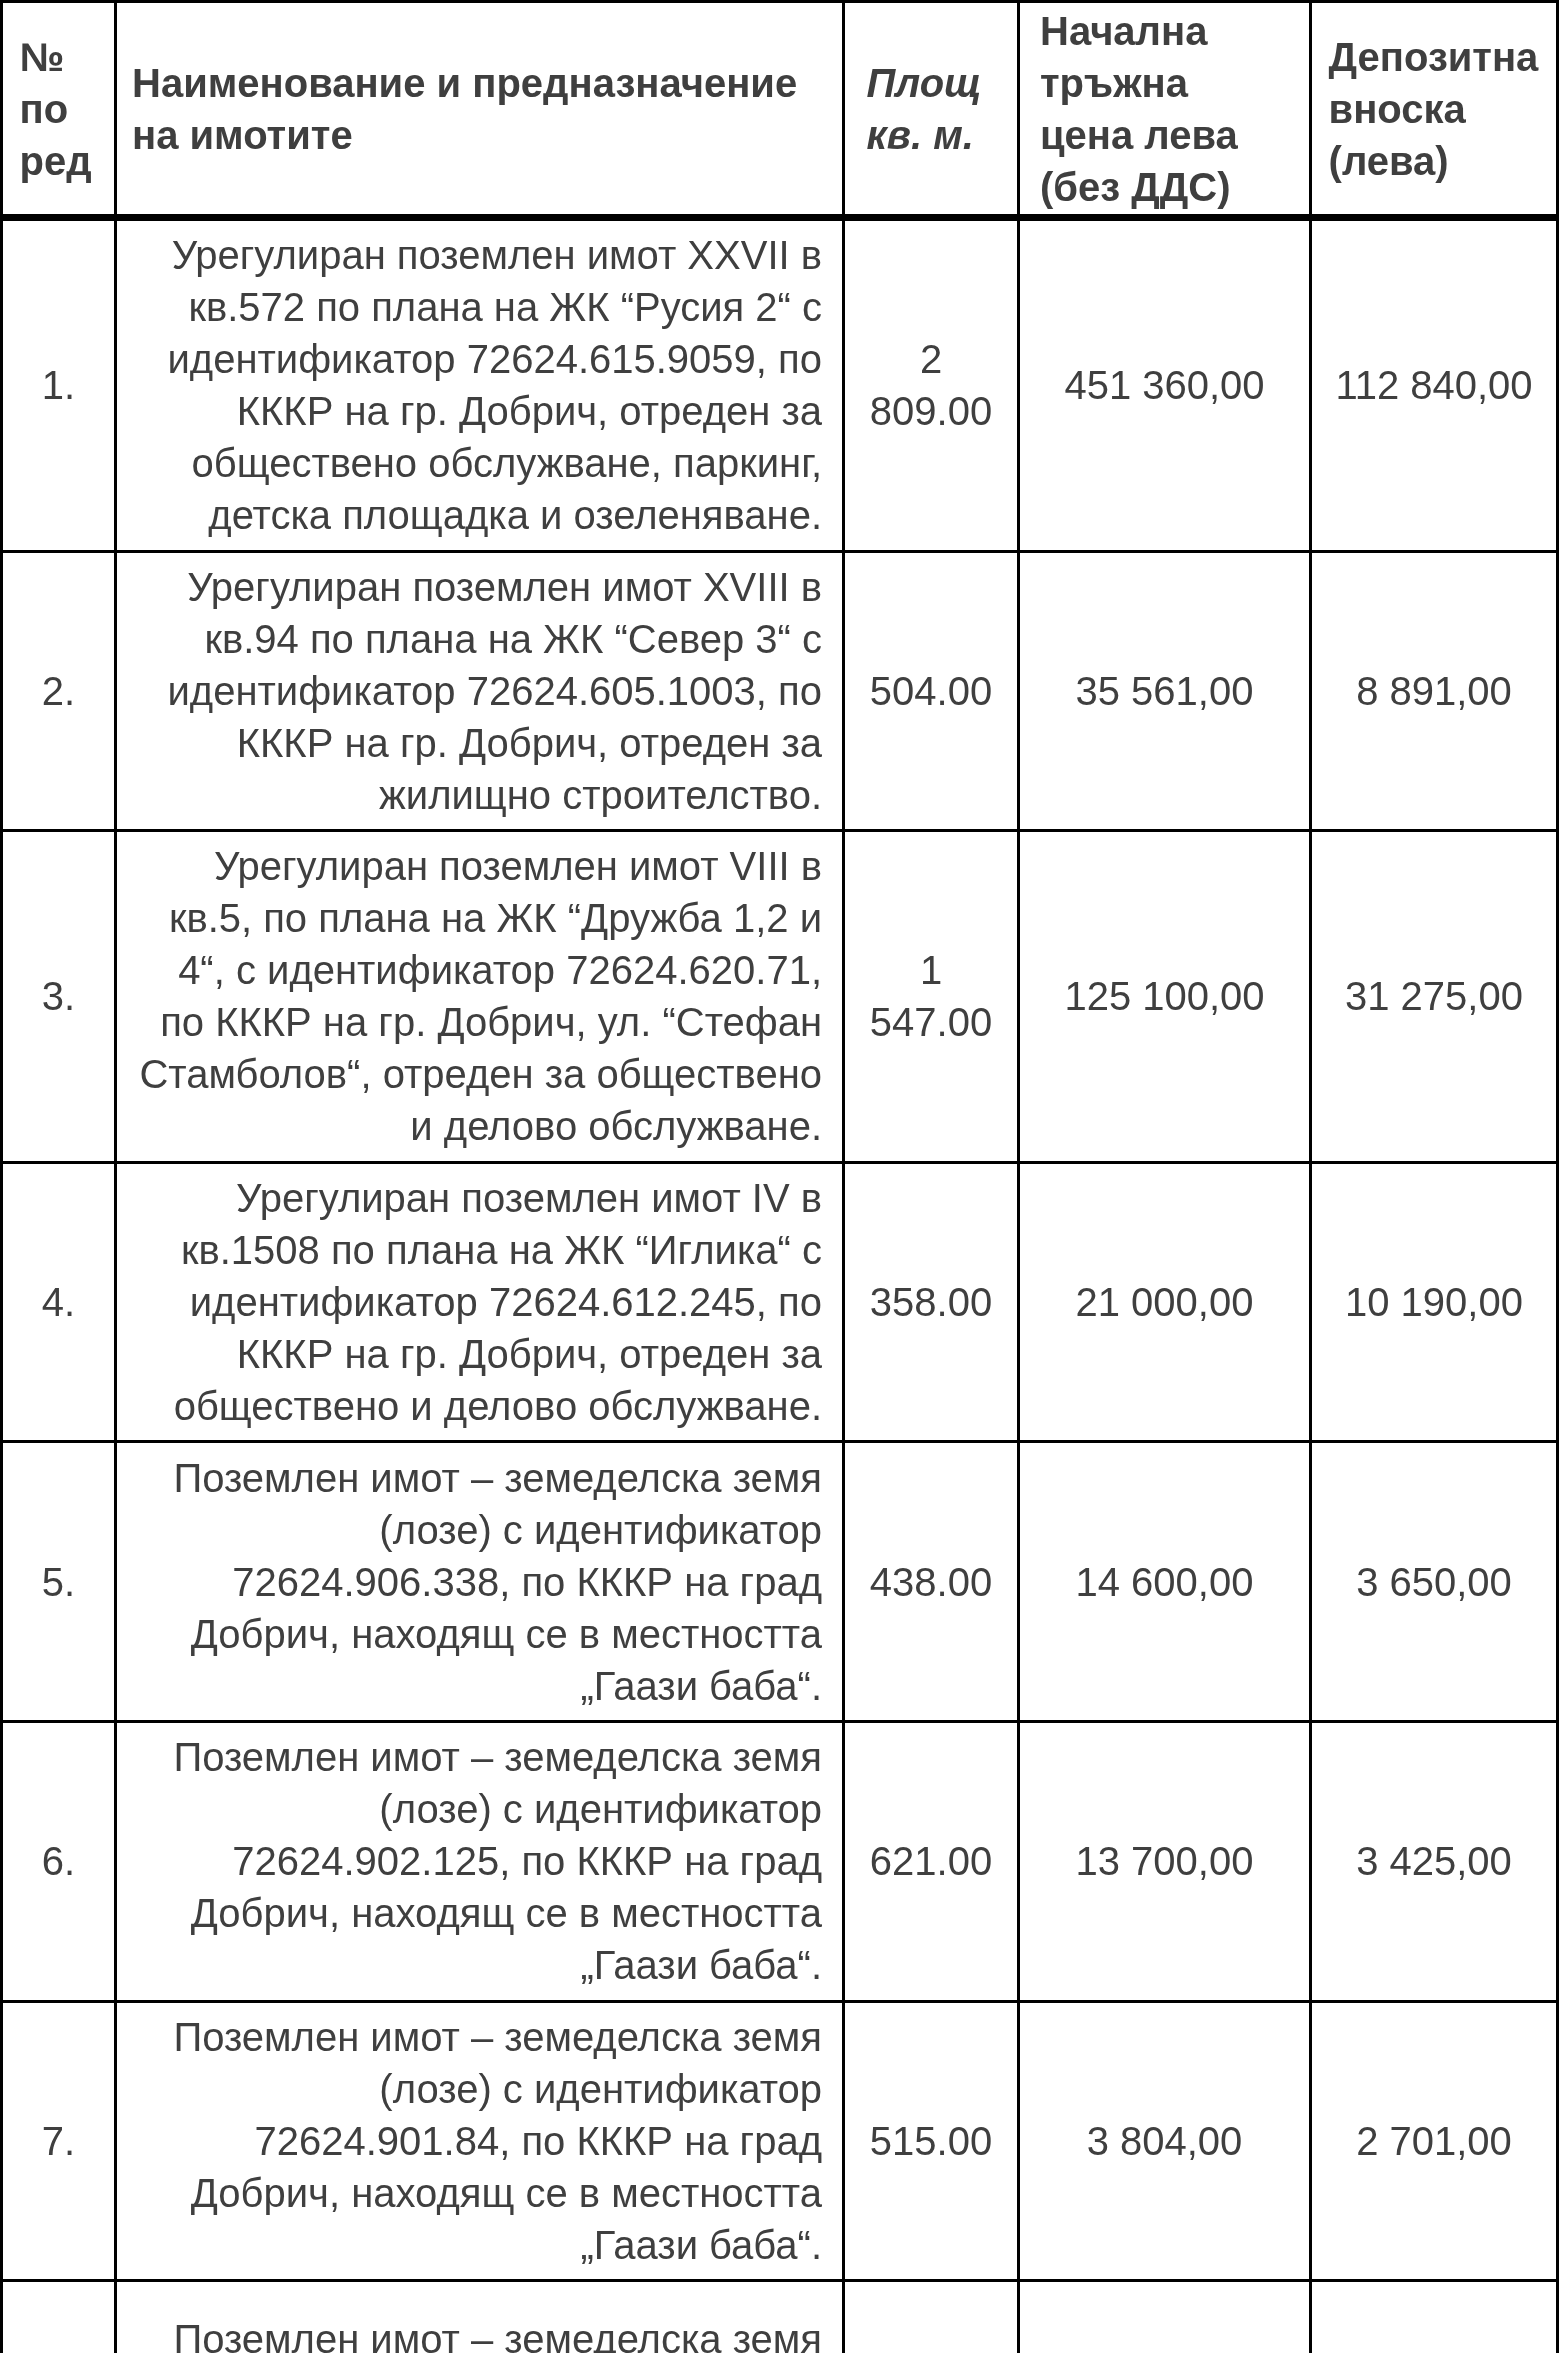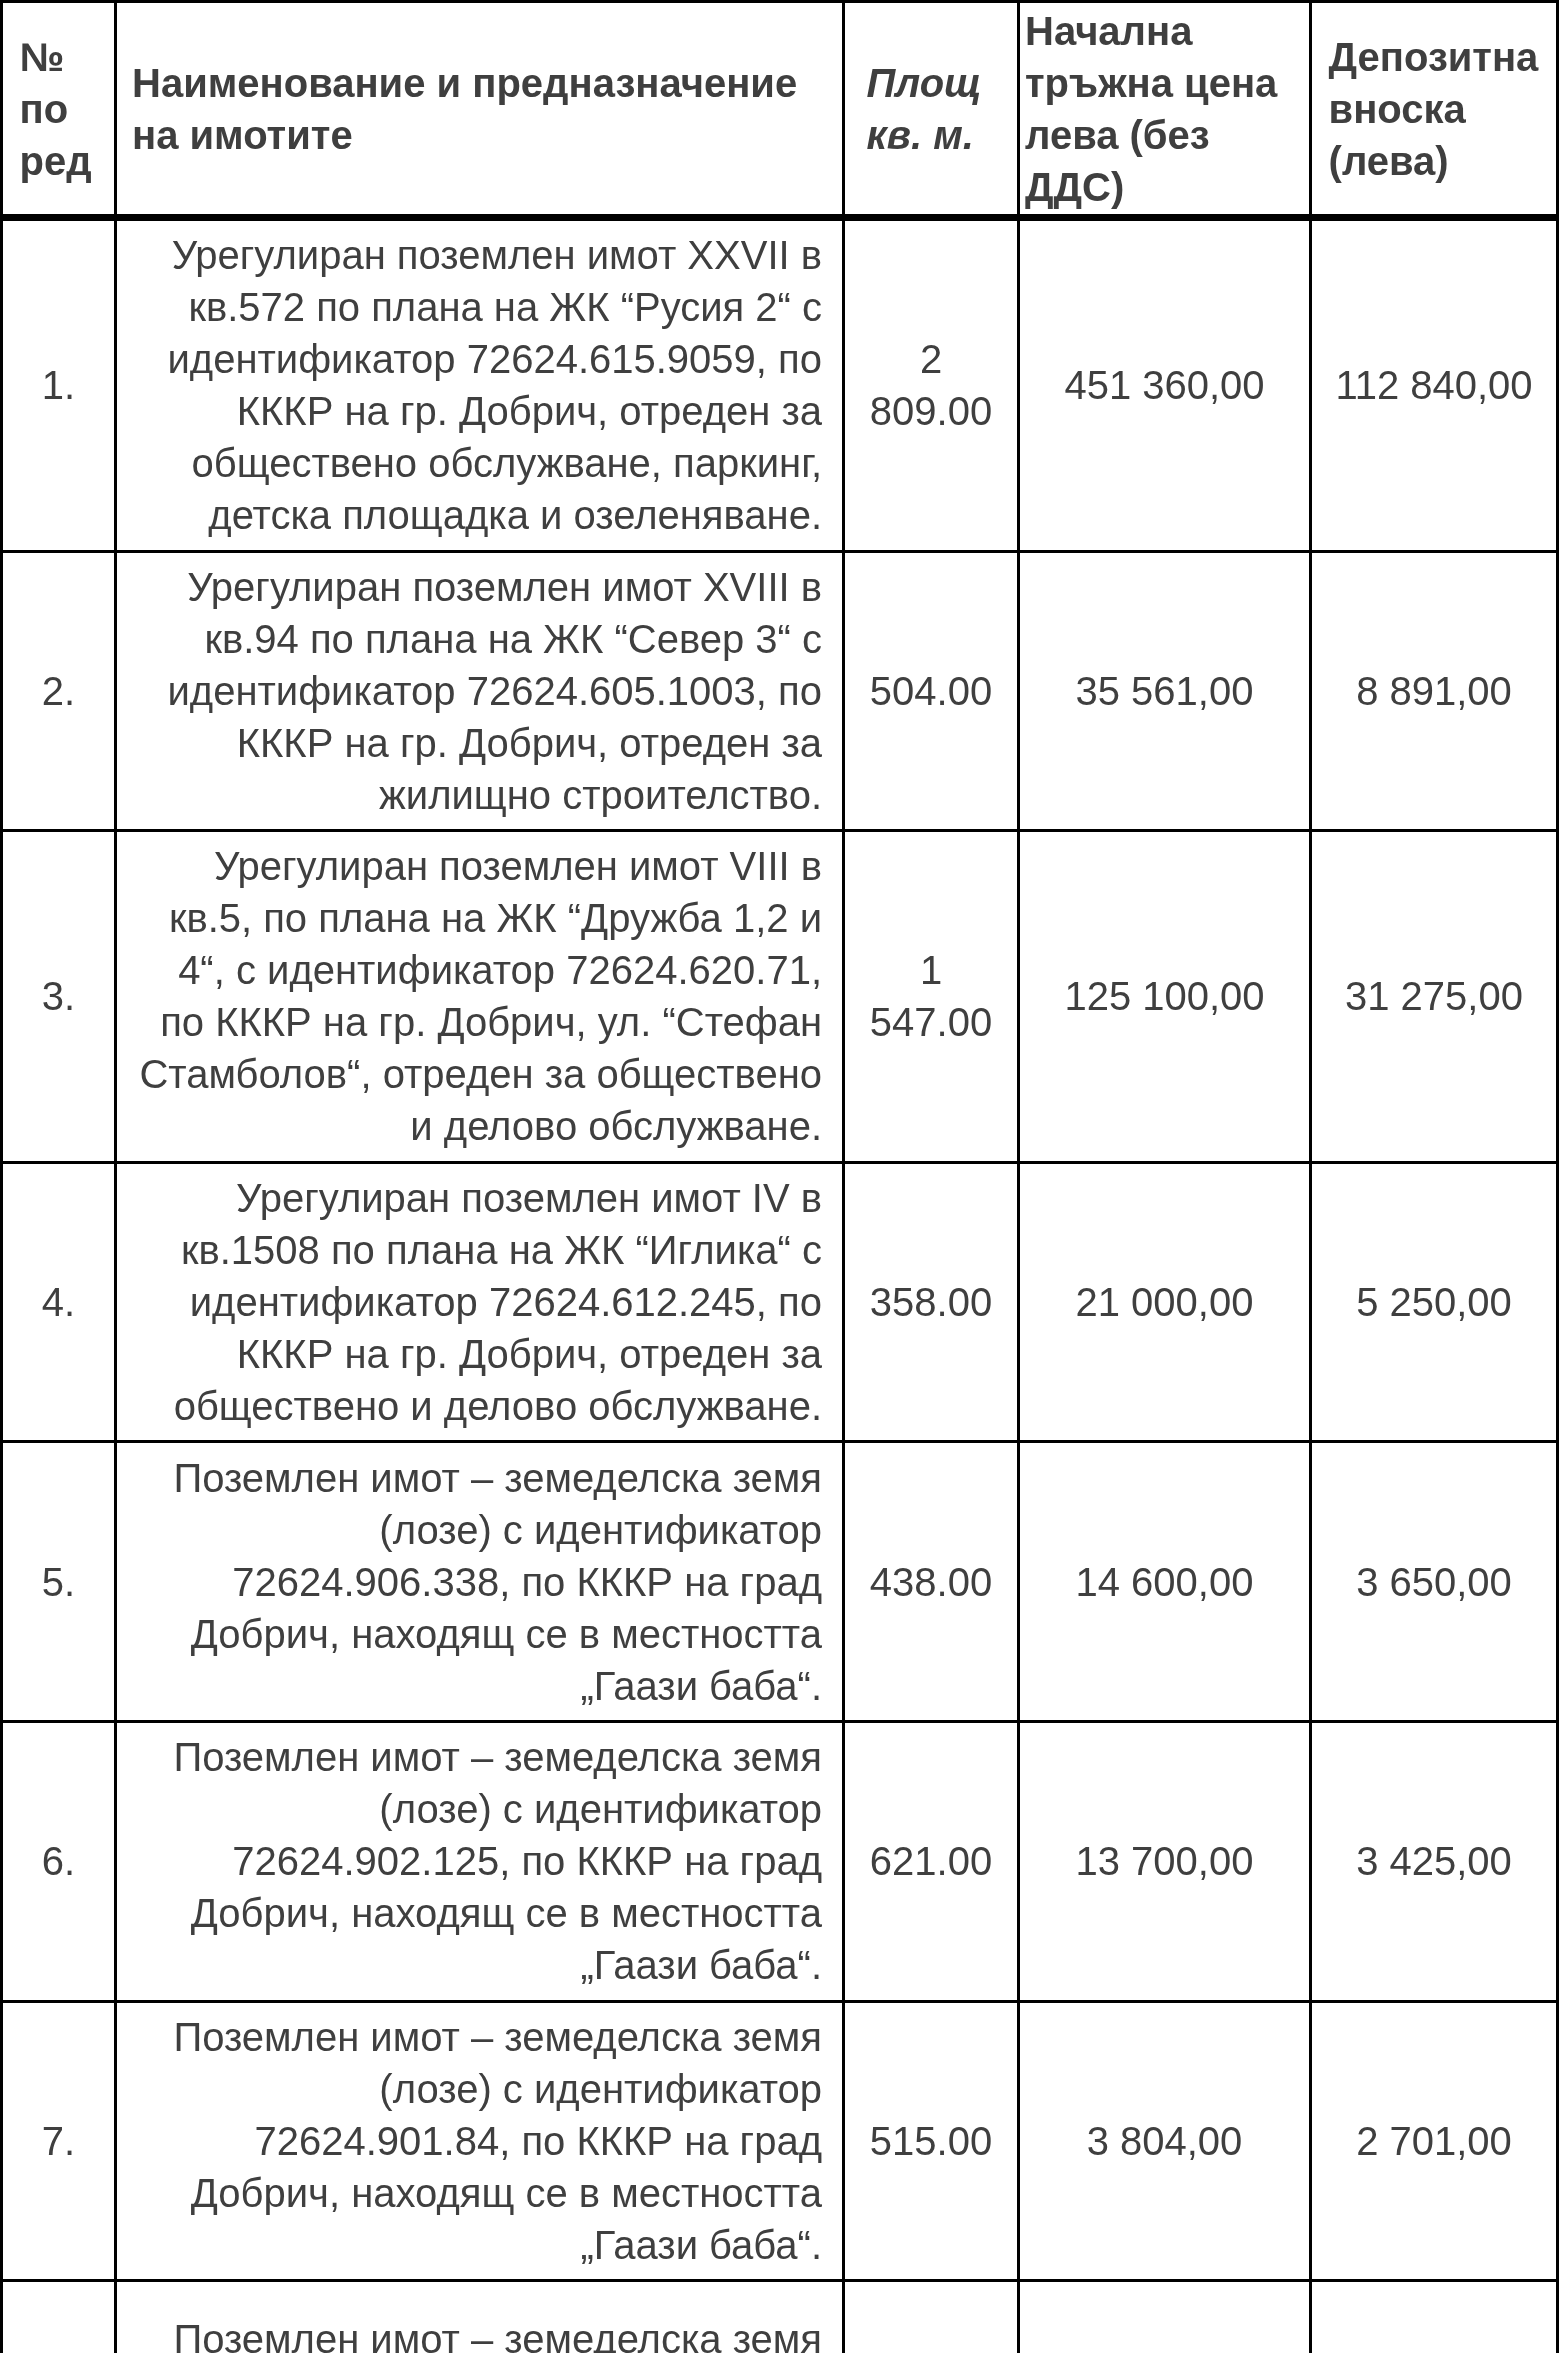--- a/index.html
+++ b/index.html
@@ -36,21 +36,21 @@
   }
   table.props thead th {
     border-bottom: 7.5px solid #000;
     font-weight: bold;
     text-align: left;
     height: 211px;
   }
   th.h-num     { padding: 0 6.6px 0 16.6px; }
   th.h-name    { padding: 0 12px 0 15px; }
   th.h-area    { padding: 0 8.3px 0 21.5px; font-style: italic; }
-  th.h-price   { padding: 0 5px; text-align: justify; }
+  th.h-price   { padding: 0 20px; text-align: justify; }
   th.h-deposit { padding: 0 8.3px 0 16.6px; }
 
   td.cell-num {
     text-align: center;
     padding: 0 5px;
   }
   td.cell-name {
     text-align: right;
     padding: 8.3px 20px 8.3px 15px;
   }
@@ -107,21 +107,21 @@
       <td class="cell-name">Урегулиран поземлен имот VIII в кв.5, по плана на ЖК “Дружба 1,2 и 4“, с идентификатор 72624.620.71, по КККР на гр. Добрич, ул. “Стефан Стамболов“, отреден за обществено и делово обслужване.</td>
       <td class="cell-area">1 547.00</td>
       <td class="cell-price">125 100,00</td>
       <td class="cell-deposit">31 275,00</td>
     </tr>
     <tr class="r4">
       <td class="cell-num">4.</td>
       <td class="cell-name">Урегулиран поземлен имот IV в кв.1508 по плана на ЖК “Иглика“ с идентификатор 72624.612.245, по КККР на гр. Добрич, отреден за обществено и делово обслужване.</td>
       <td class="cell-area">358.00</td>
       <td class="cell-price">21 000,00</td>
-      <td class="cell-deposit">5 250,00</td>
+      <td class="cell-deposit">10 190,00</td>
     </tr>
     <tr class="r5">
       <td class="cell-num">5.</td>
       <td class="cell-name">Поземлен имот – земеделска земя (лозе) с идентификатор 72624.906.338, по КККР на град Добрич, находящ се в местността „Гаази баба“.</td>
       <td class="cell-area">438.00</td>
       <td class="cell-price">14 600,00</td>
       <td class="cell-deposit">3 650,00</td>
     </tr>
     <tr class="r6">
       <td class="cell-num">6.</td>

